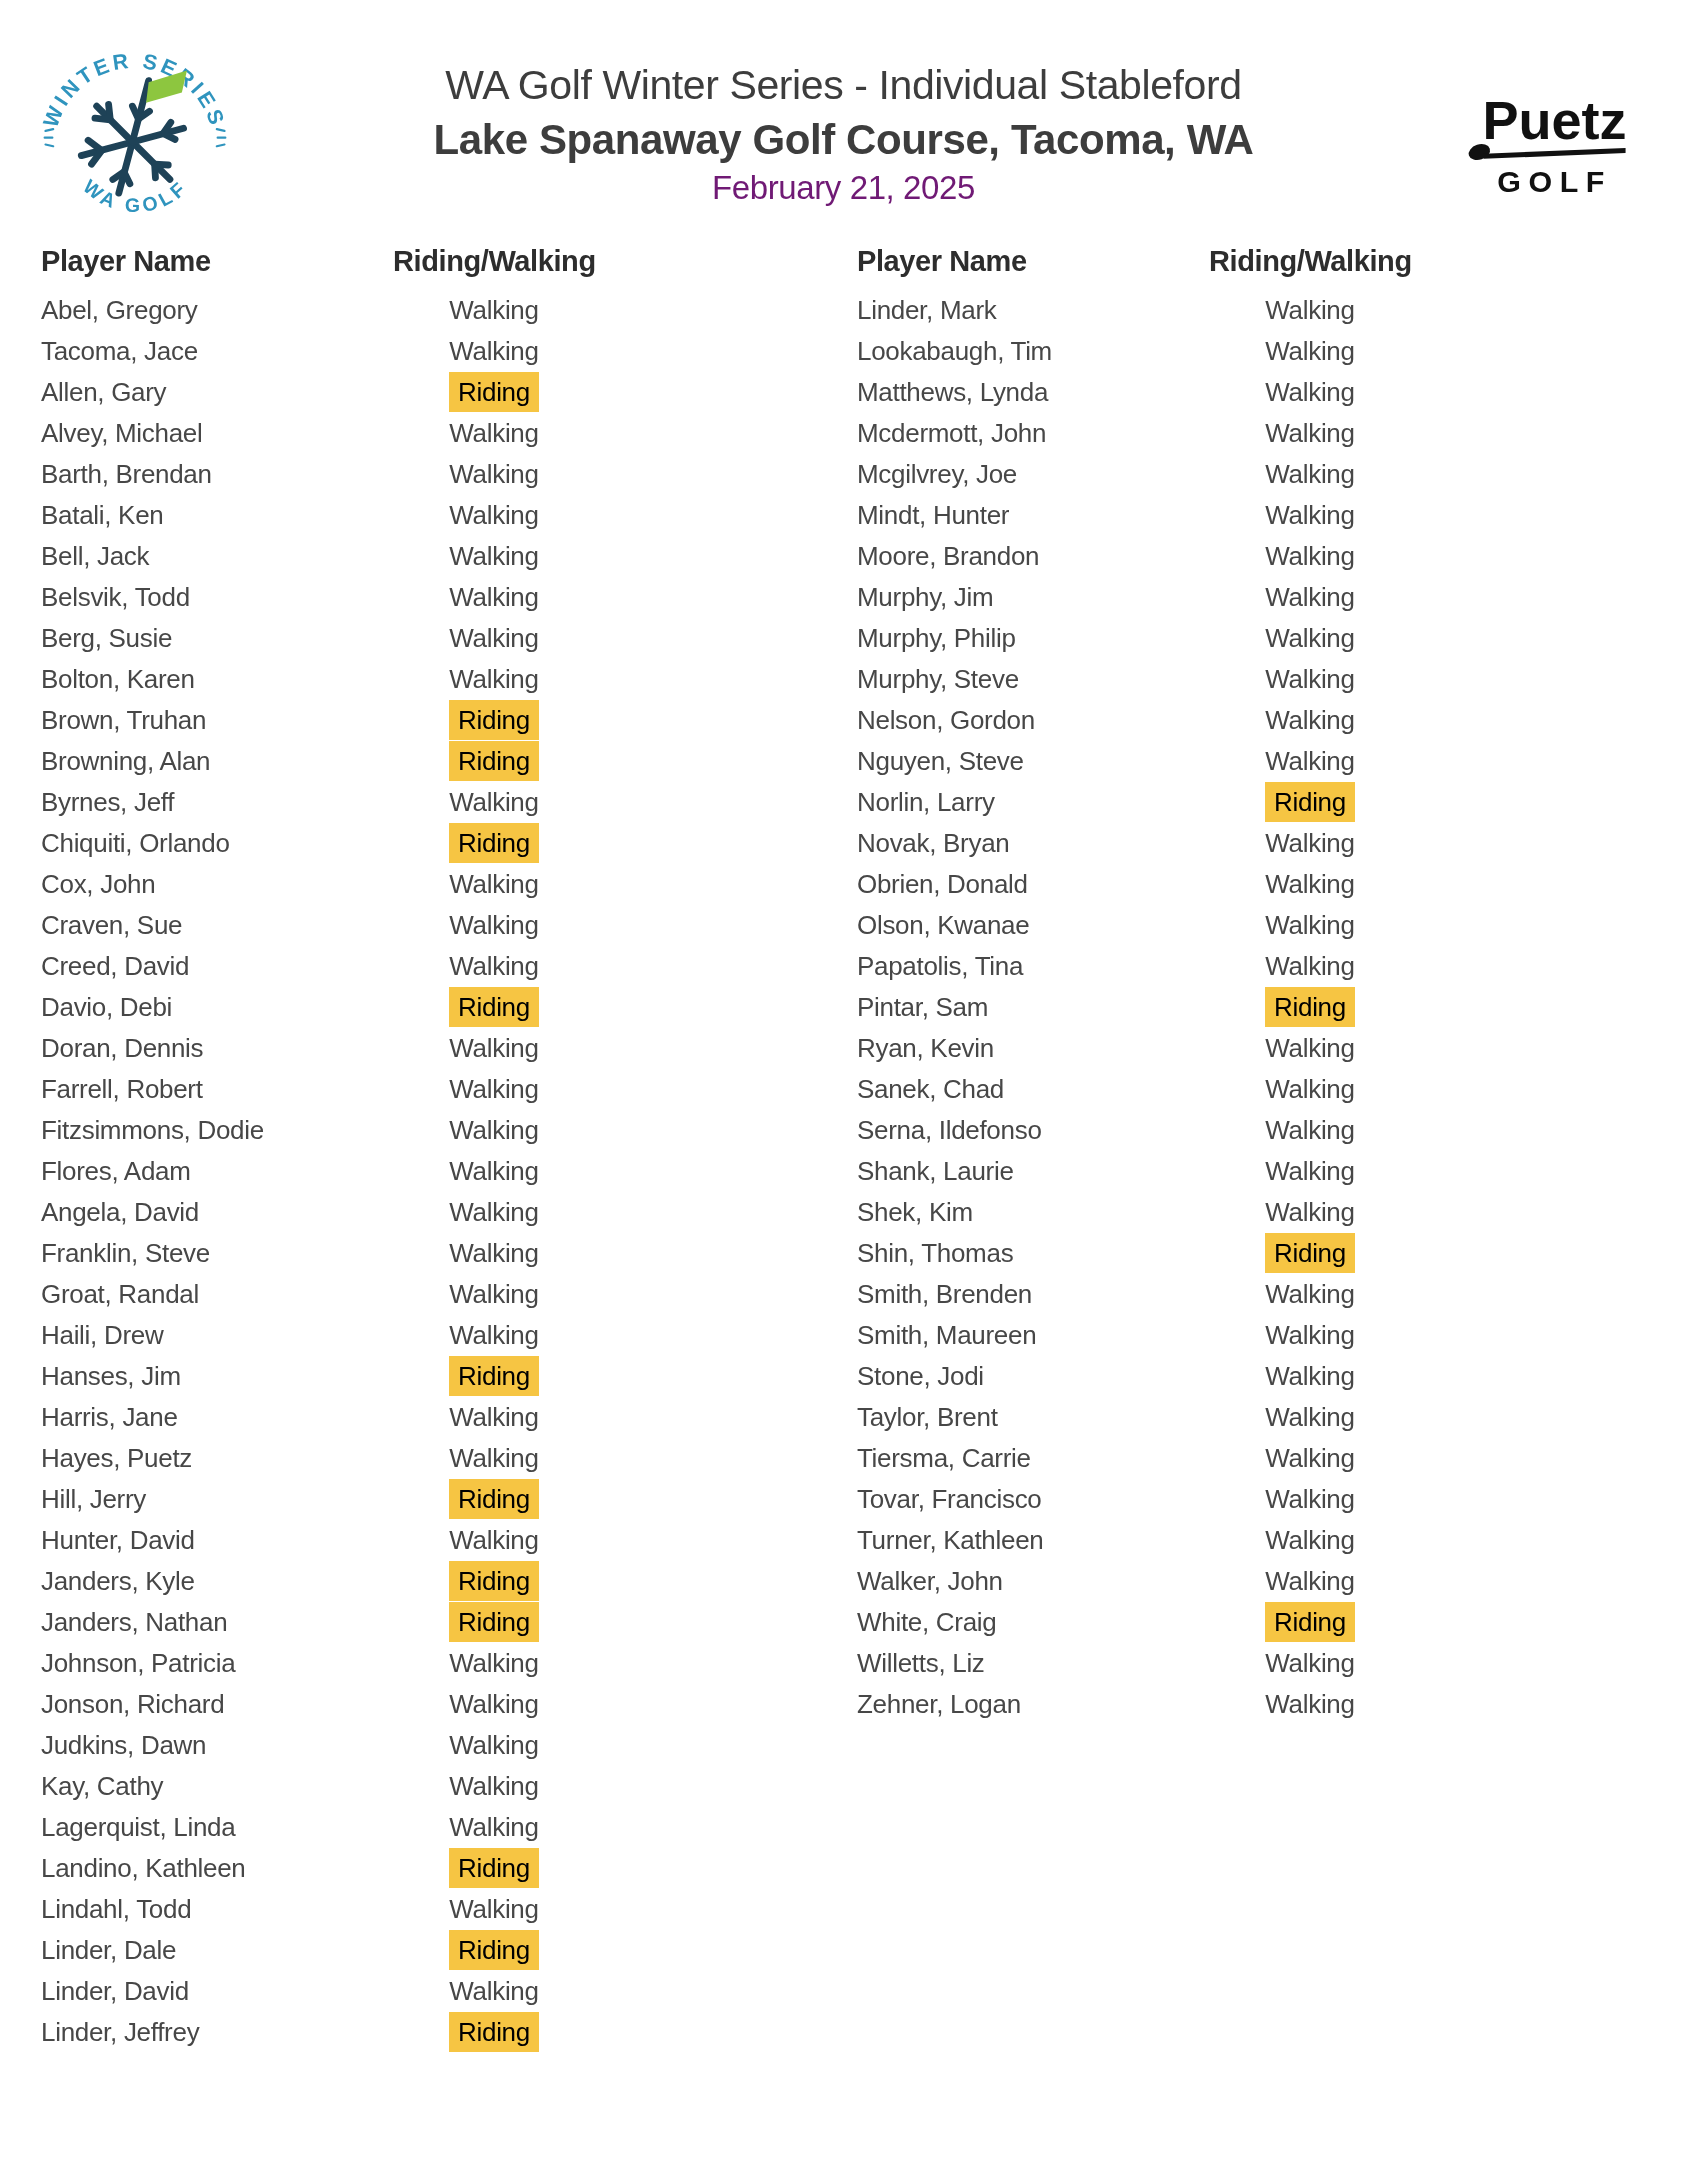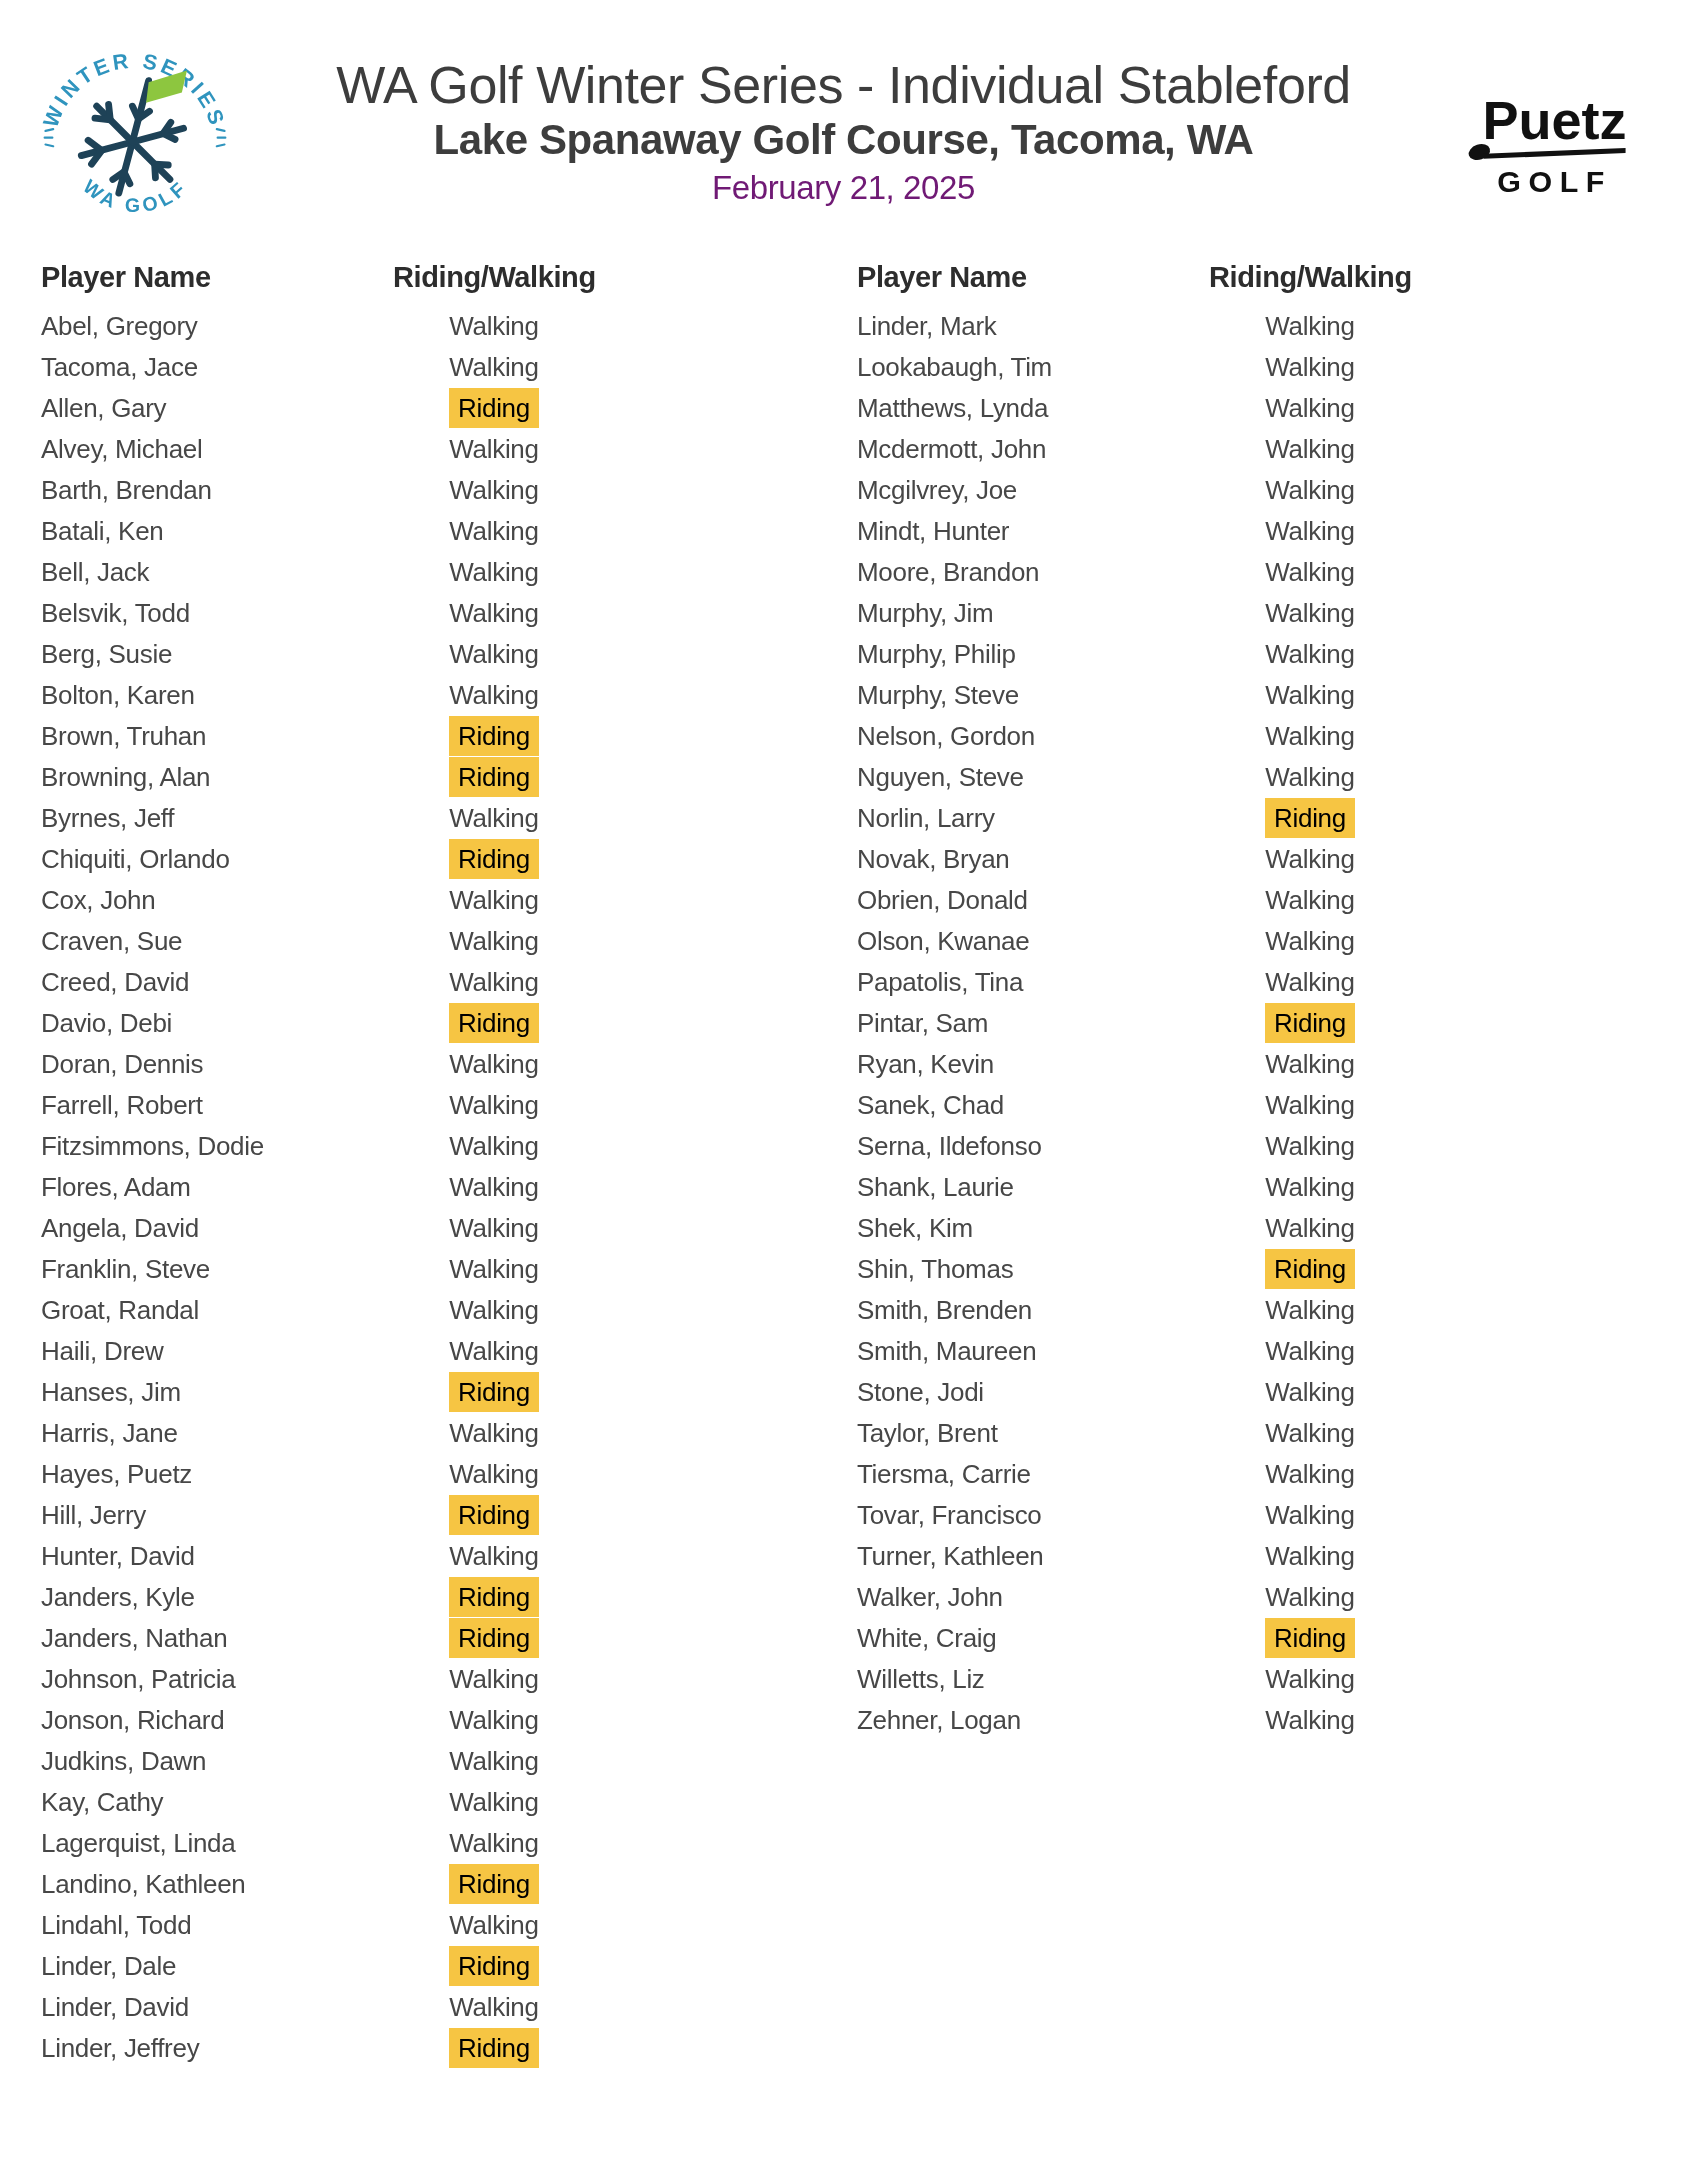--- a/index.html
+++ b/index.html
@@ -2,27 +2,27 @@
 <html style="--highlight: #F6C543; --logo-navy: #1E4257; --logo-blue: #2F94BE; --flag-green: #8DC63F; --sponsor-black: #111111;font-size:13.5px"><head>
 <meta charset="utf-8">
 <style>
   html,body{margin:0;padding:0;background:#ffffff;}
   body{font-family:"Liberation Sans",sans-serif;color:#474747;}
   .page{position:relative;width:1687px;height:2183px;background:#ffffff;overflow:hidden;}
 
   
   .winter-logo{position:absolute;left:37px;top:34px;width:196px;height:204px;}
   .titles{position:absolute;left:0;top:62px;width:1687px;text-align:center;}
-  .doc-title{margin:0;font-size:52px;line-height:46px;font-weight:400;color:#3d3d3d;letter-spacing:-0.4px;}
+  .doc-title{margin:0;font-size:41px;line-height:46px;font-weight:400;color:#3d3d3d;letter-spacing:-0.4px;}
   .doc-sub{margin:11.8px 0 0 0;font-size:42px;line-height:40px;font-weight:700;color:#3d3d3d;letter-spacing:-0.4px;}
   .doc-date{margin:8.4px 0 0 0;font-size:33px;line-height:40px;font-weight:400;color:#701a75;letter-spacing:-0.4px;}
   .puetz-logo{position:absolute;left:1465px;top:81px;width:169px;height:127px;}
 
   
-  .col{position:absolute;top:255px;width:607px;}
+  .col{position:absolute;top:239px;width:607px;}
   .col-left{left:41px;}
   .col-right{left:857px;}
   .thead{display:flex;align-items:center;height:44px;font-size:29px;font-weight:700;color:#2d2d2d;letter-spacing:-0.4px;}
   .h-name{width:352px;}
   .h-status{width:202px;text-align:right;}
   .rows{margin-top:6.7px;}
   .row{display:flex;align-items:center;height:41px;font-size:26px;letter-spacing:-0.3px;}
   .name{width:352px;color:#474747;}
   .status-cell{width:202px;text-align:center;}
   .status{display:inline-block;line-height:40px;padding:0 9.3px;color:#474747;}

